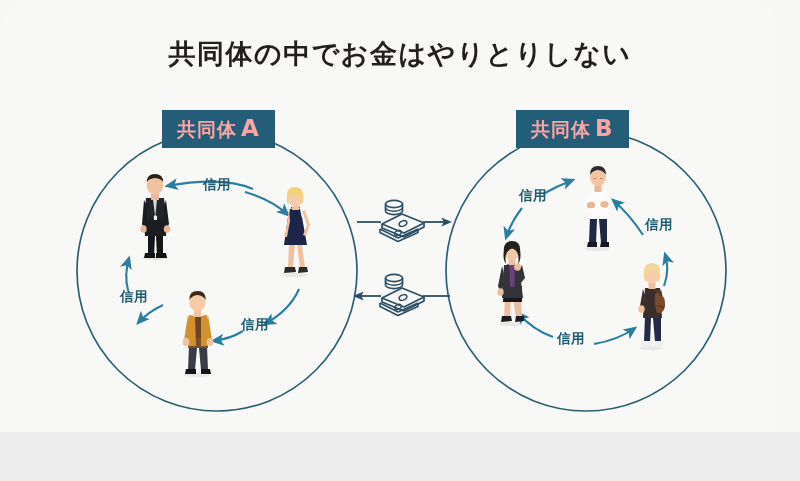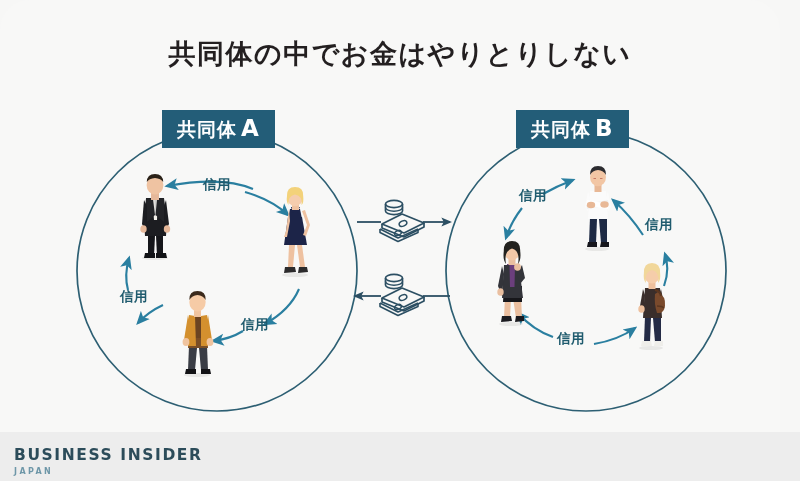--- a/index.html
+++ b/index.html
@@ -36,21 +36,21 @@
     text-align: center;
     font-size: 27px;
     font-weight: 700;
     letter-spacing: 1.5px;
     color: #231f20;
     white-space: nowrap;
   }
   .badge {
     position: absolute;
     background: #235d78;
-    color: #ffffff;
+    color: #fca5a5;
     font-size: 19px;
     font-weight: 700;
     letter-spacing: 1px;
     padding: 7px 15px 8px 15px;
     white-space: nowrap;
     line-height: 1;
     z-index: 30;
   }
   .badge .letter {
     font-size: 23px;
@@ -297,18 +297,14 @@
   </div>
 
   <div class="trust-label" style="left:203px; top:176px;">信用</div>
   <div class="trust-label" style="left:241px; top:316px;">信用</div>
   <div class="trust-label" style="left:120px; top:288px;">信用</div>
 
   <div class="trust-label" style="left:519px; top:187px;">信用</div>
   <div class="trust-label" style="left:645px; top:216px;">信用</div>
   <div class="trust-label" style="left:557px; top:330px;">信用</div>
 
-  <div id="logo">
-    <div class="main">BUSINESS INSIDER</div>
-    <div class="sub">JAPAN</div>
-  </div>
 
 </div>
 
 </body></html>

